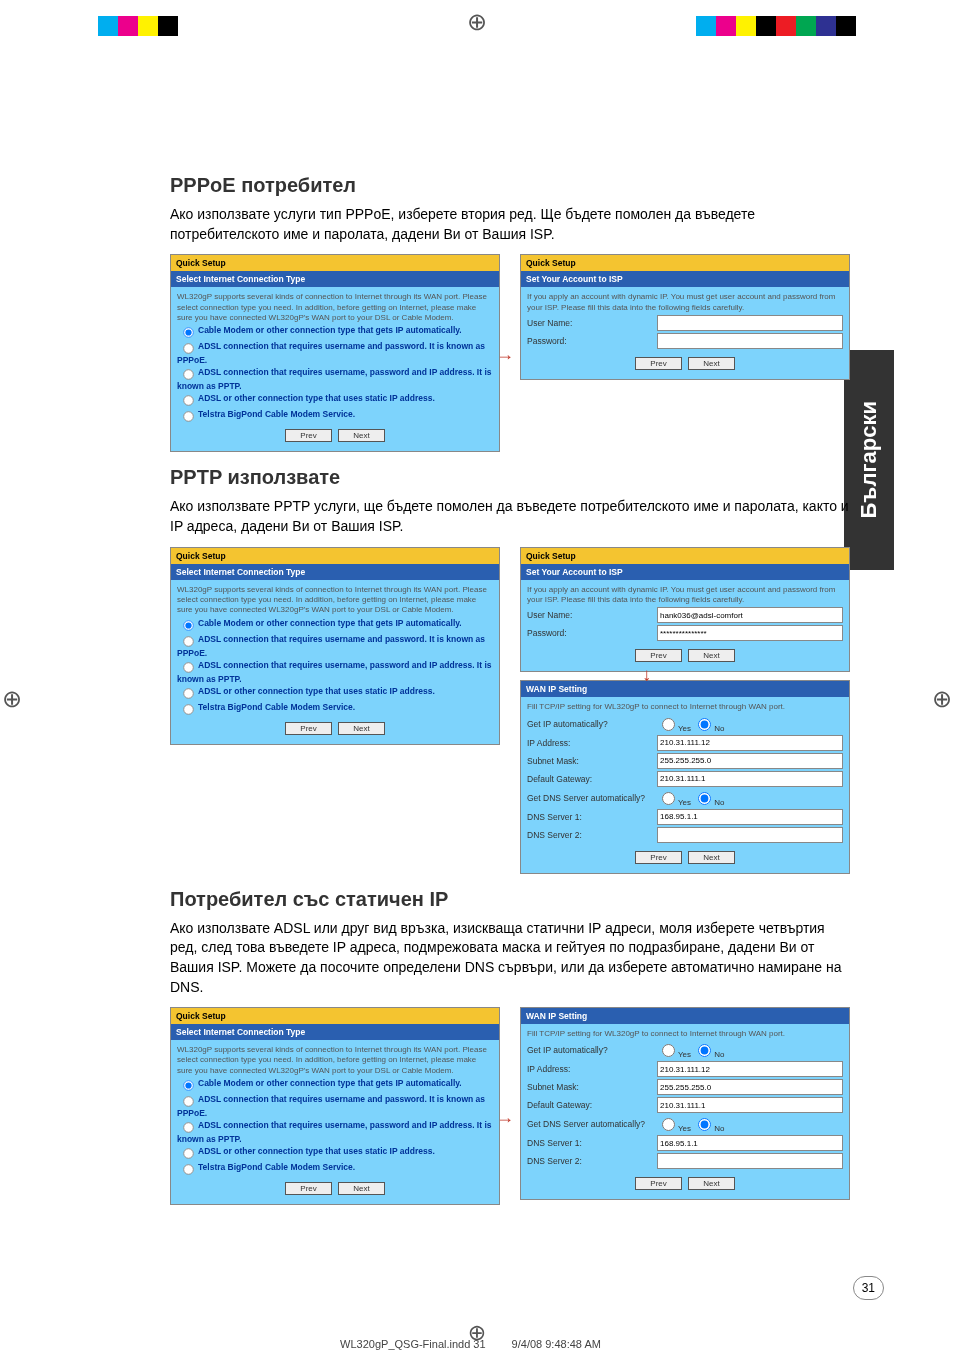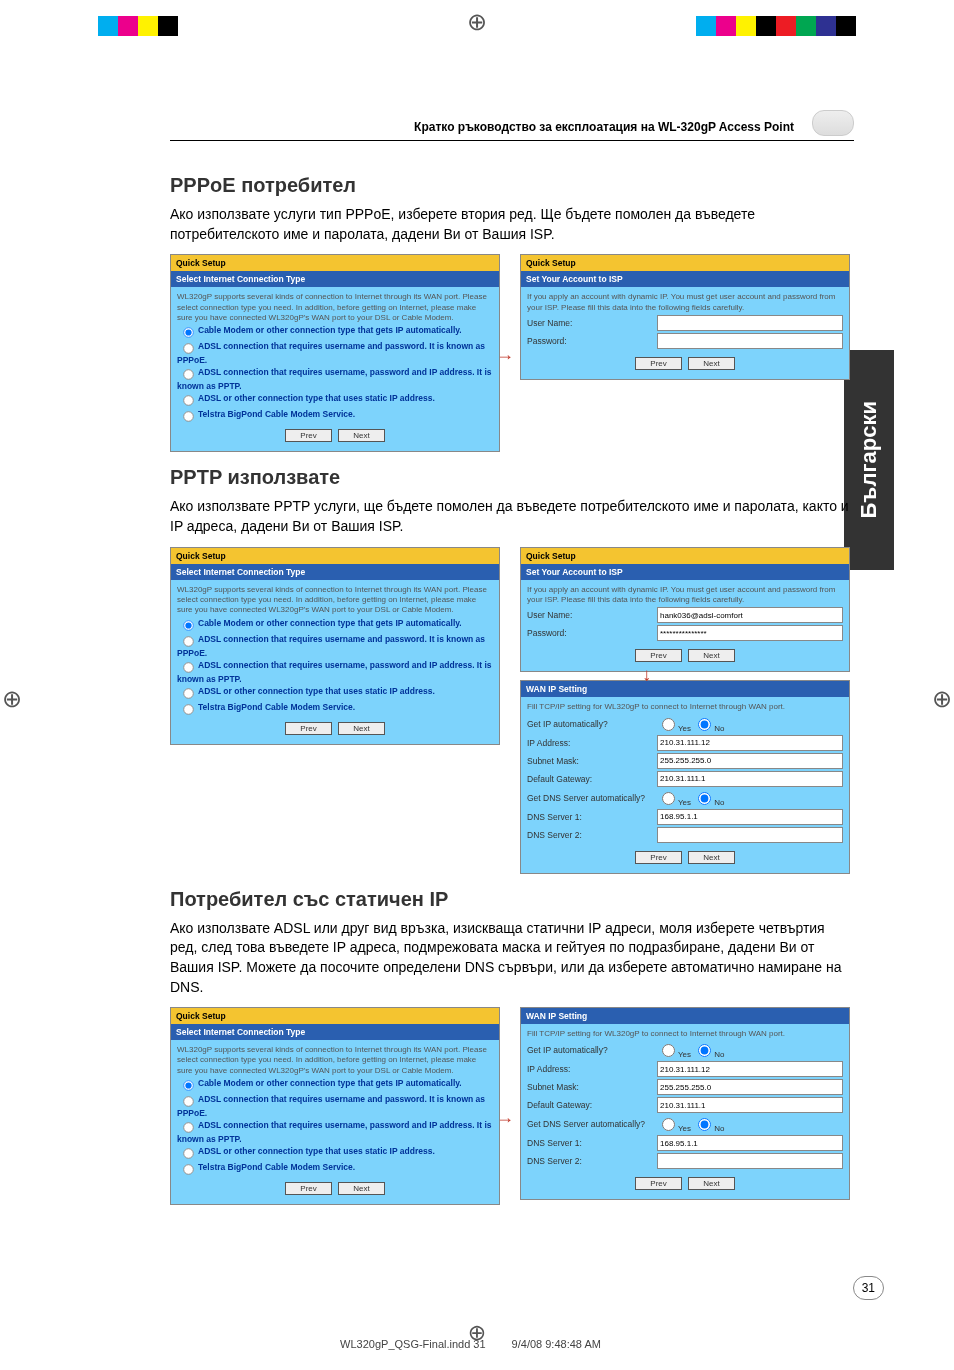--- a/index.html
+++ b/index.html
@@ -73,25 +73,20 @@
       <span style="background:#000"></span>
     <span style="background:#ed1c24"></span>
       <span style="background:#00a651"></span>
       <span style="background:#2e3192"></span>
       <span style="background:#000"></span>
   </div>
   <div class="cross-icon">⊕</div>
   <div class="side-cross l">⊕</div>
   <div class="side-cross r">⊕</div>
 
-  <div class="header-line">
-    <div class="header-title">Кратко ръководство за експлоатация на WL-320gP Access Point</div>
-    <div class="header-icon"></div>
-    <div class="hr"></div>
-  </div>
 
   <div class="side-tab">
       <span>Български</span>
     </div>
 
   <div class="content">
 
     <h2>PPPoE потребител</h2>
     <p class="intro">Ако използвате услуги тип PPPoE, изберете втория ред. Ще бъдете помолен да въведете потребителското име и паролата, дадени Ви от Вашия ISP.</p>
 

